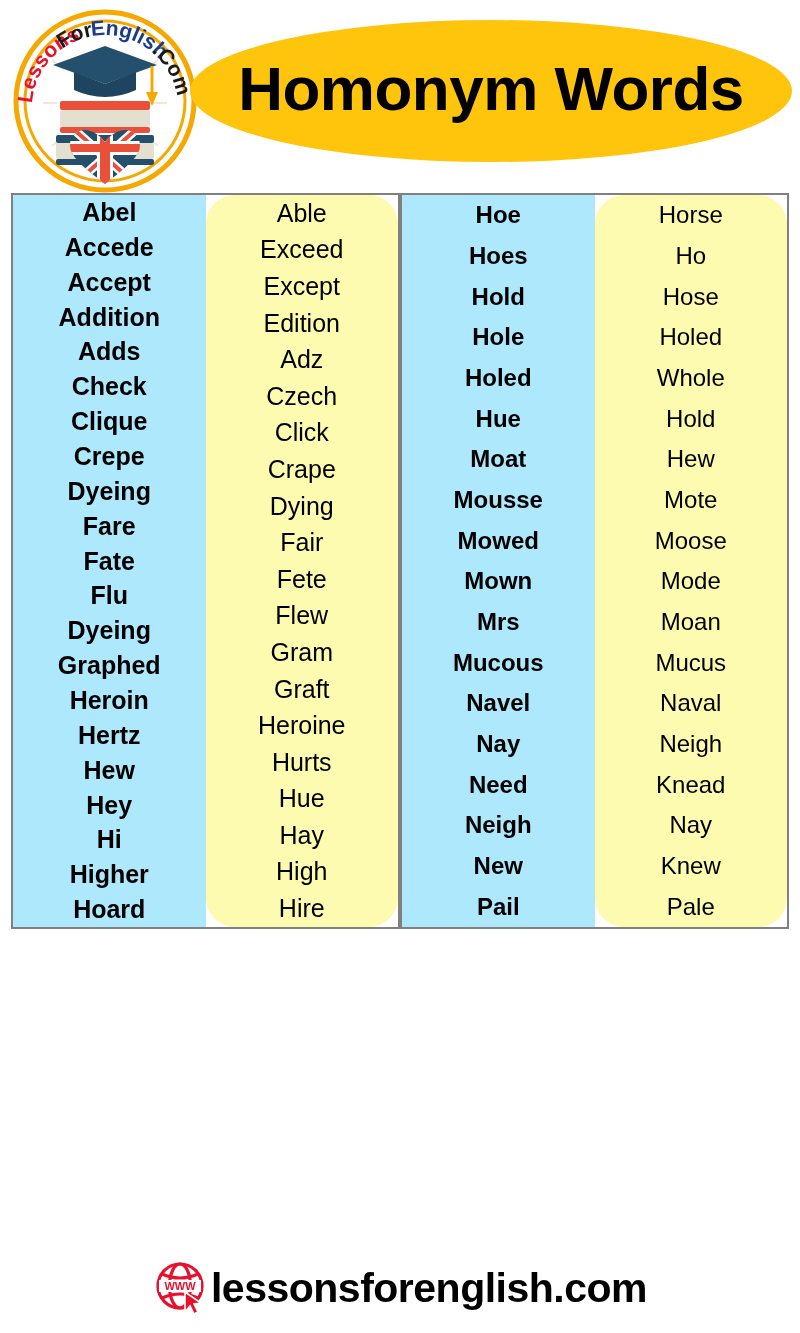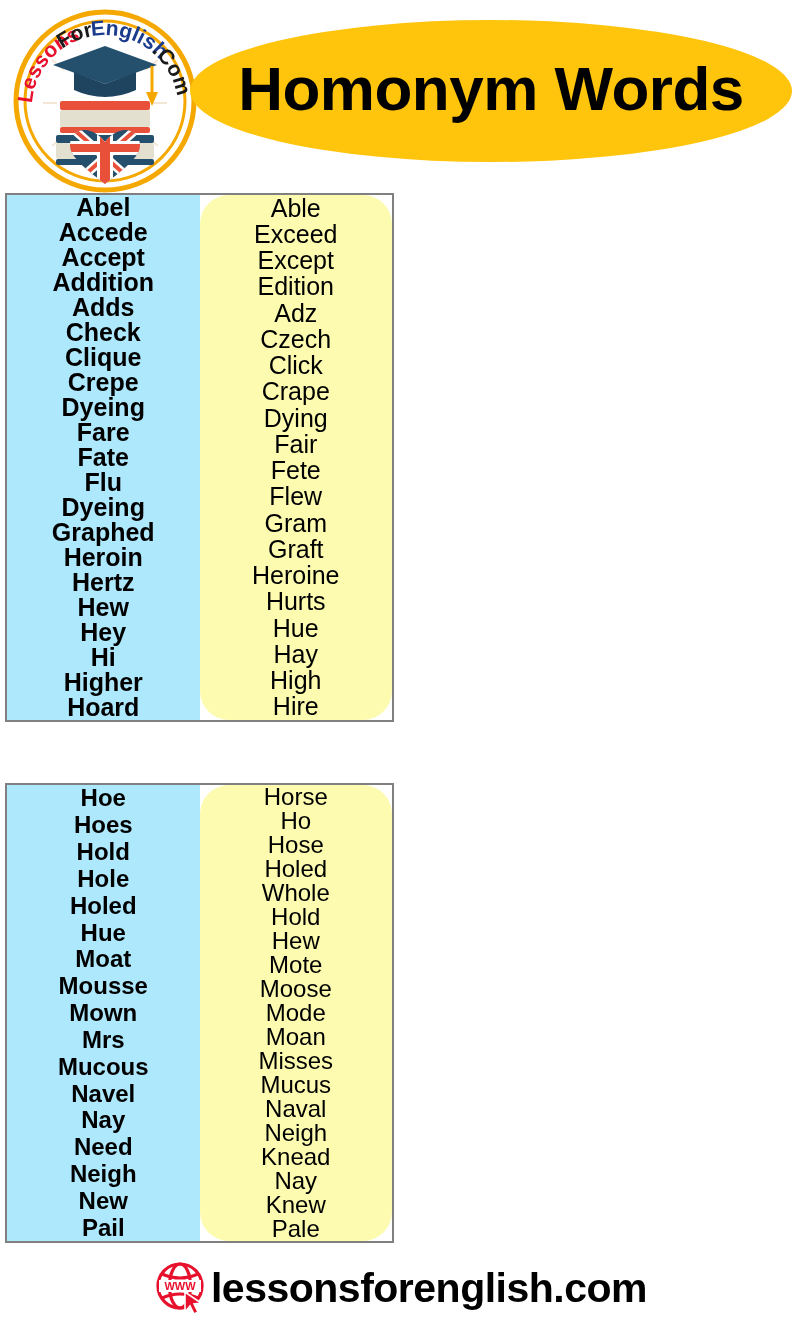--- a/index.html
+++ b/index.html
@@ -60,25 +60,24 @@
   }
 
   .logo svg { display: block; width: 186px; height: 186px; }
 
   
   .tables {
     position: absolute;
     left: 0;
     top: 193px;
     width: 800px;
-    height: 1050px;
-    display: flex;
-    justify-content: space-between;
+    height: 736px;
+    display: flex;
+    justify-content: center;
     padding: 0 5px;
-    flex-direction: column;
   }
 
   .word-table {
     width: 389px;
     border: 2px solid #808080;
     display: flex;
     background: #ffffff;
   }
 
   .col {
@@ -265,20 +264,21 @@
     <div class="word-table table-right">
       <div class="col col-left" id="t1c0">
           <div class="cell cell-bold">Hoe</div>
           <div class="cell cell-bold">Hoes</div>
           <div class="cell cell-bold">Hold</div>
           <div class="cell cell-bold">Hole</div>
           <div class="cell cell-bold">Holed</div>
           <div class="cell cell-bold">Hue</div>
           <div class="cell cell-bold">Moat</div>
           <div class="cell cell-bold">Mousse</div>
+          <div class="cell cell-bold">Mowed</div>
           <div class="cell cell-bold">Mown</div>
           <div class="cell cell-bold">Mrs</div>
           <div class="cell cell-bold">Mucous</div>
           <div class="cell cell-bold">Navel</div>
           <div class="cell cell-bold">Nay</div>
           <div class="cell cell-bold">Need</div>
           <div class="cell cell-bold">Neigh</div>
           <div class="cell cell-bold">New</div>
           <div class="cell cell-bold">Pail</div>
         </div>
@@ -287,21 +287,20 @@
           <div class="cell cell-reg">Ho</div>
           <div class="cell cell-reg">Hose</div>
           <div class="cell cell-reg">Holed</div>
           <div class="cell cell-reg">Whole</div>
           <div class="cell cell-reg">Hold</div>
           <div class="cell cell-reg">Hew</div>
           <div class="cell cell-reg">Mote</div>
           <div class="cell cell-reg">Moose</div>
           <div class="cell cell-reg">Mode</div>
           <div class="cell cell-reg">Moan</div>
-          <div class="cell cell-reg">Misses</div>
           <div class="cell cell-reg">Mucus</div>
           <div class="cell cell-reg">Naval</div>
           <div class="cell cell-reg">Neigh</div>
           <div class="cell cell-reg">Knead</div>
           <div class="cell cell-reg">Nay</div>
           <div class="cell cell-reg">Knew</div>
           <div class="cell cell-reg">Pale</div>
         </div>
     </div>
 

